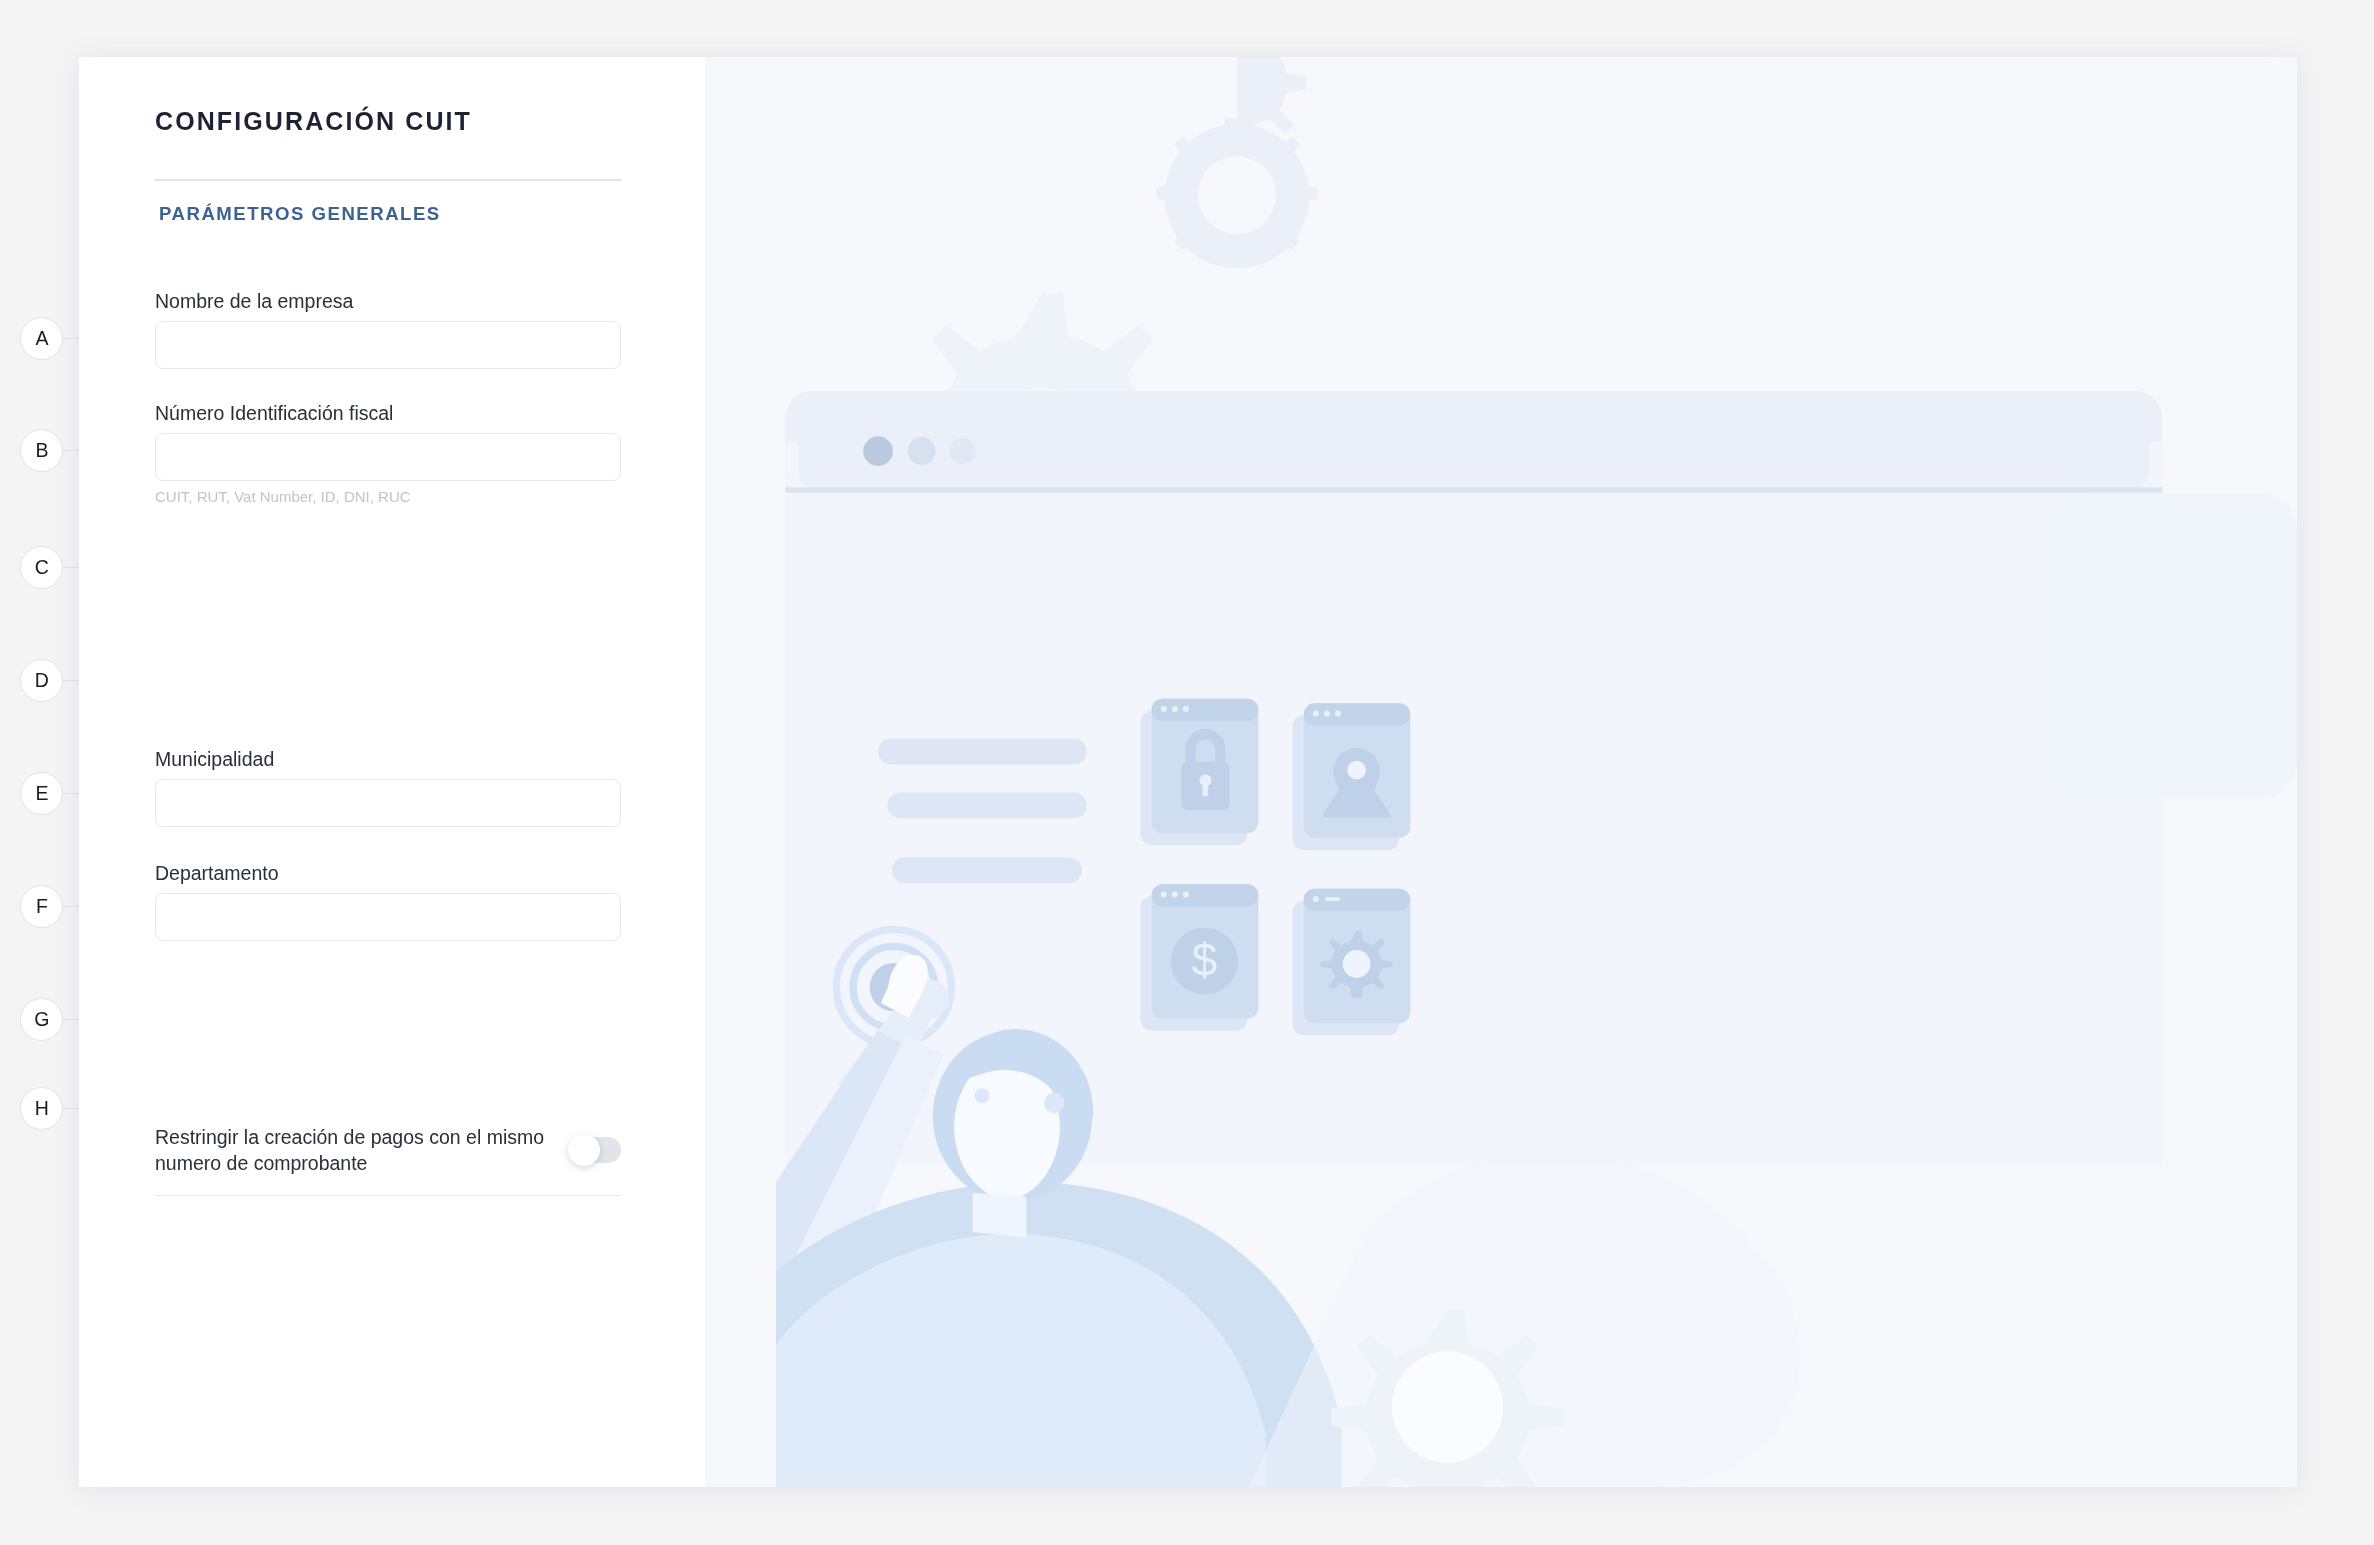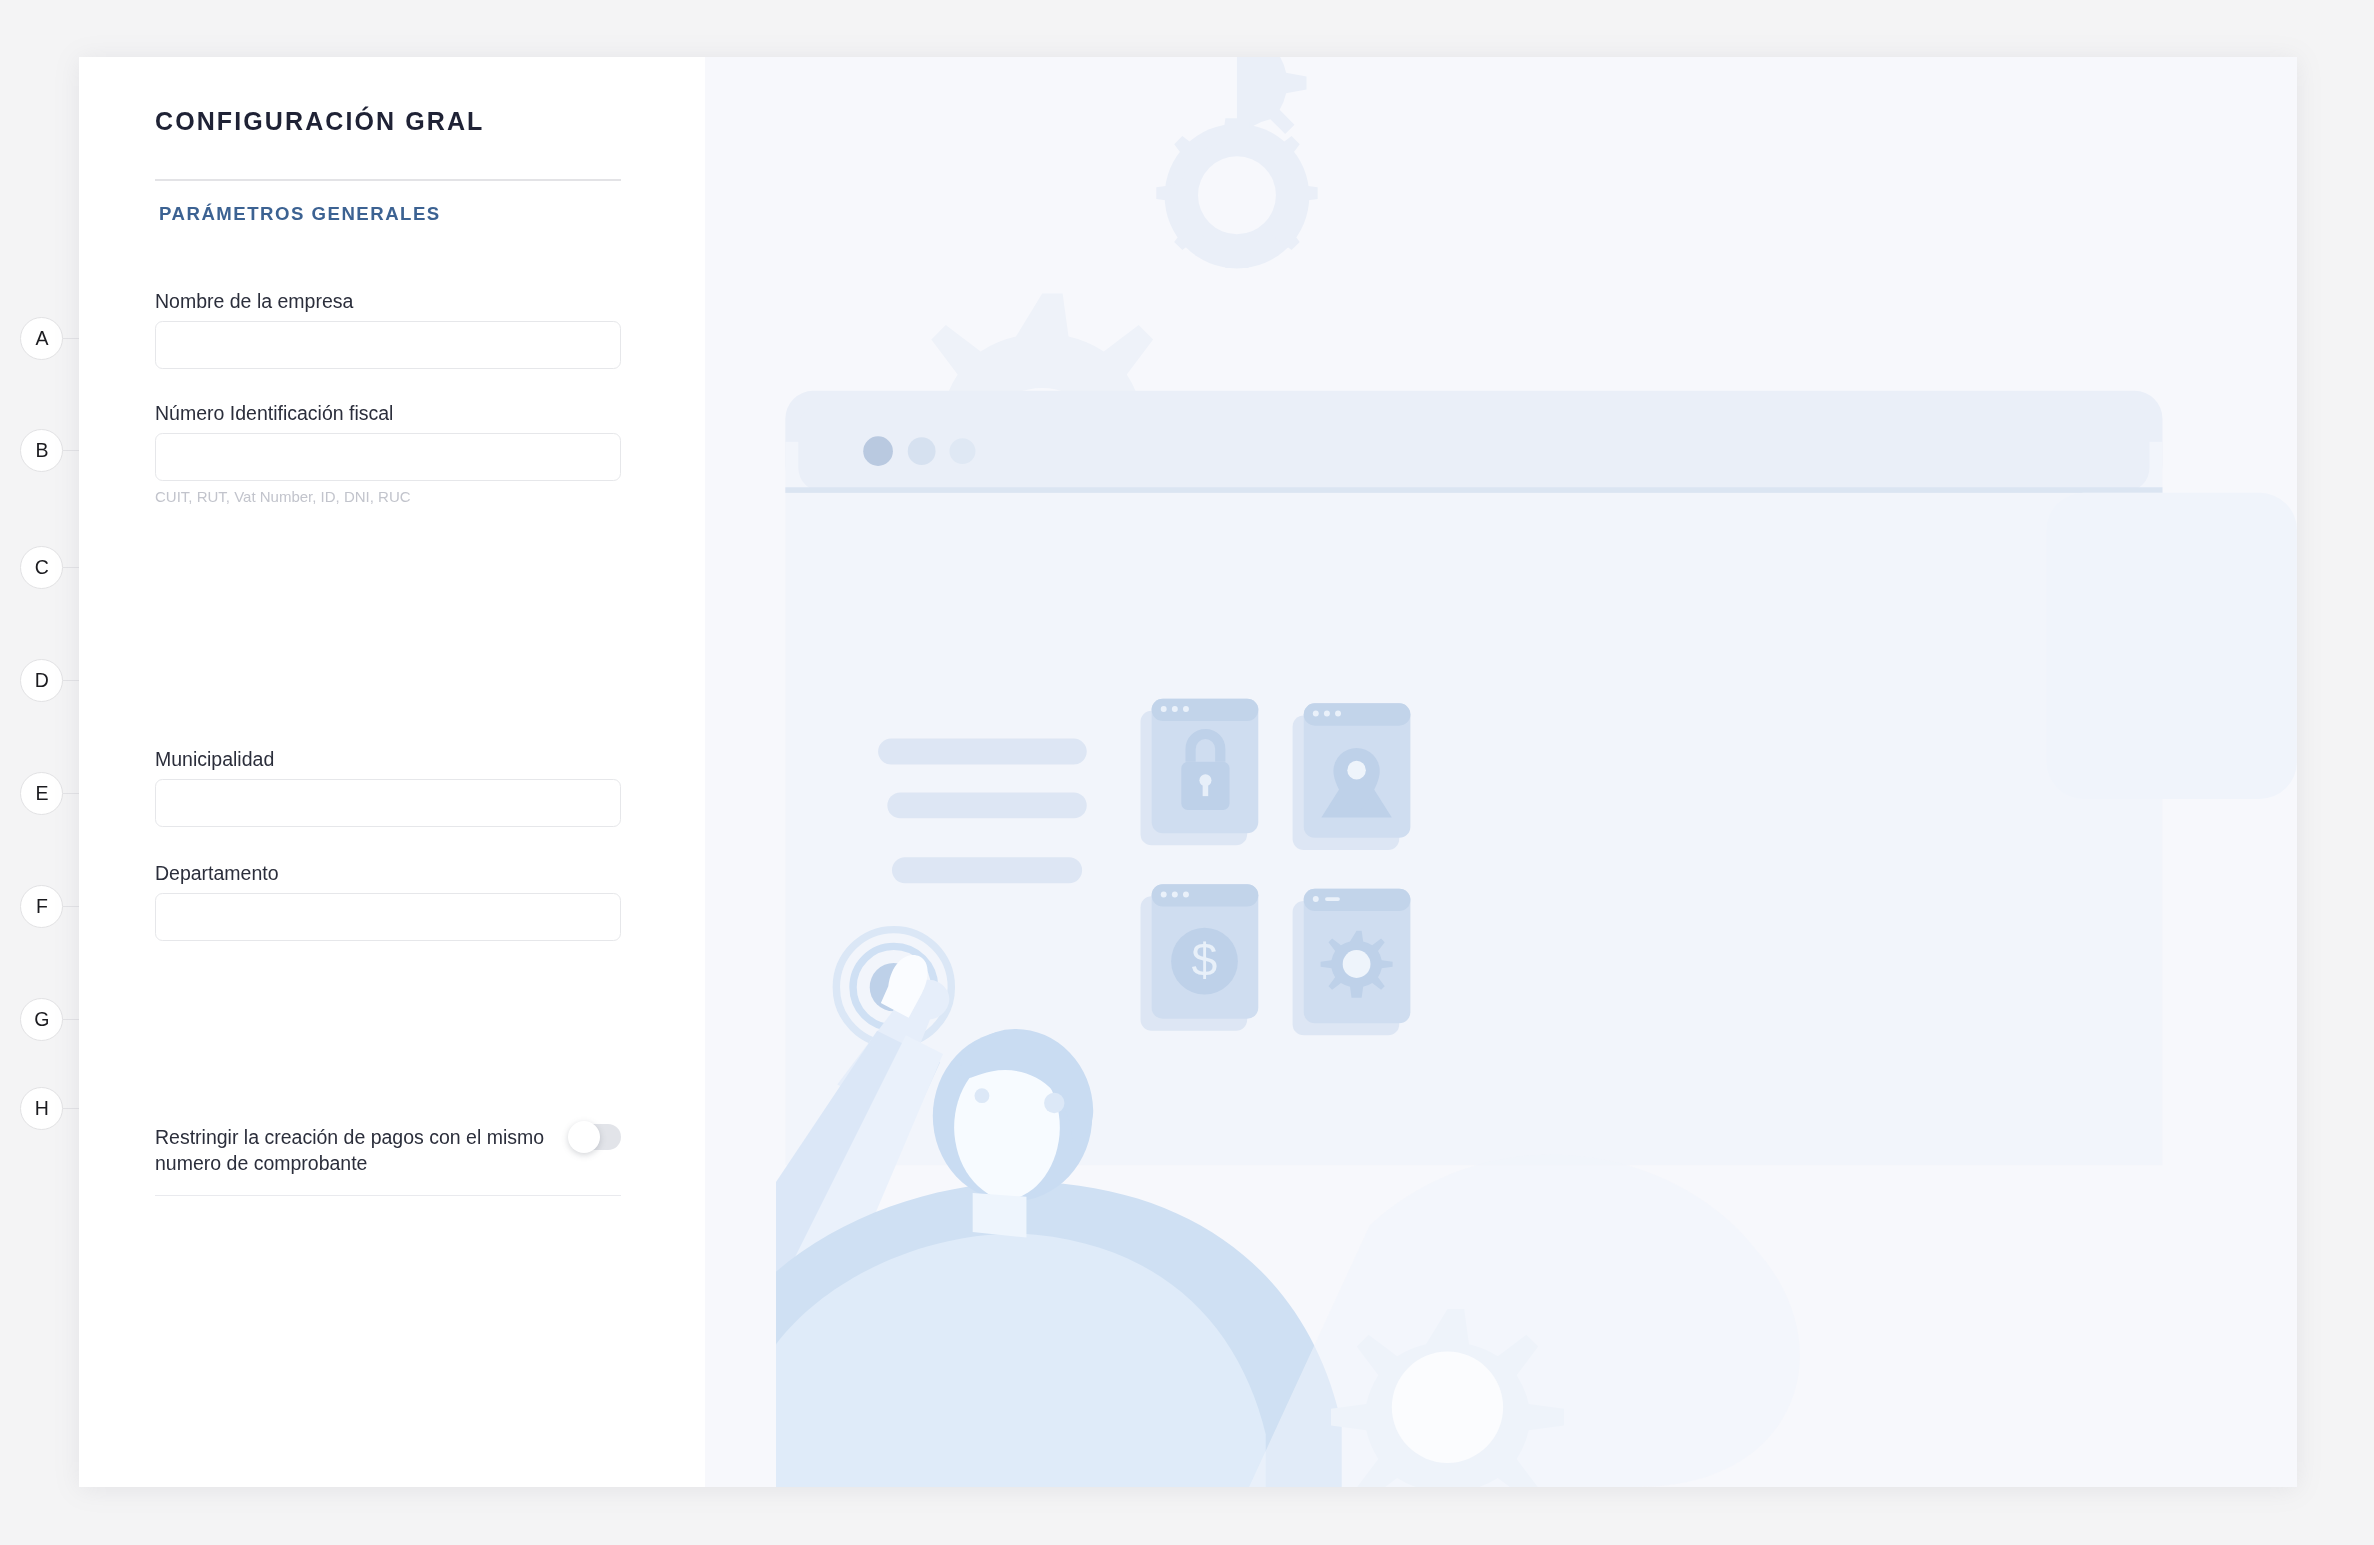--- a/index.html
+++ b/index.html
@@ -60,21 +60,21 @@
     background:#f6f7f9;border-left:1.5px solid #eceef1;
     border-radius:0 6.5px 6.5px 0;
     display:flex;align-items:center;justify-content:center;
   }
   .searchbtn svg{display:block;}
 
   .latlng{position:absolute;left:76px;width:466px;display:flex;gap:18.6px;}
   .latlng > div{flex:1;}
 
   .togglerow{
-    position:absolute;display:flex;align-items:flex-start;
+    position:absolute;display:flex;align-items:center;
     justify-content:space-between;
   }
   .togglerow .tl{font-size:19.5px;color:#2b2e3b;line-height:1.34;}
   .sw{
     width:52px;height:26px;border-radius:13px;background:#e2e4e9;
     position:relative;flex:none;margin-left:15px;
   }
   .sw::after{
     content:"";position:absolute;left:-0.9px;top:-2.8px;
     width:32px;height:32px;border-radius:50%;background:#fff;
@@ -205,21 +205,21 @@
 </div>
 <div class="cal right" style="left:1250px;top:895px;">
   <div class="lead" style="width:89px;"></div>
   <div class="bubble">P</div>
 </div>
 
 <div class="card">
 
   <div class="col-left">
 
-    <div class="page-title">CONFIGURACIÓN GRAL</div>
+    <div class="page-title">CONFIGURACIÓN CUIT</div>
     <div class="rule rule-left"></div>
     <div class="section-head">PARÁMETROS GENERALES</div>
 
     <div class="field" style="top:233px;">
       <span class="lbl">Nombre de la empresa</span>
       <input class="inp" type="text" value="" placeholder="" style="">
     </div>
 
     <div class="field" style="top:345px;">
       <span class="lbl">Número Identificación fiscal</span>

